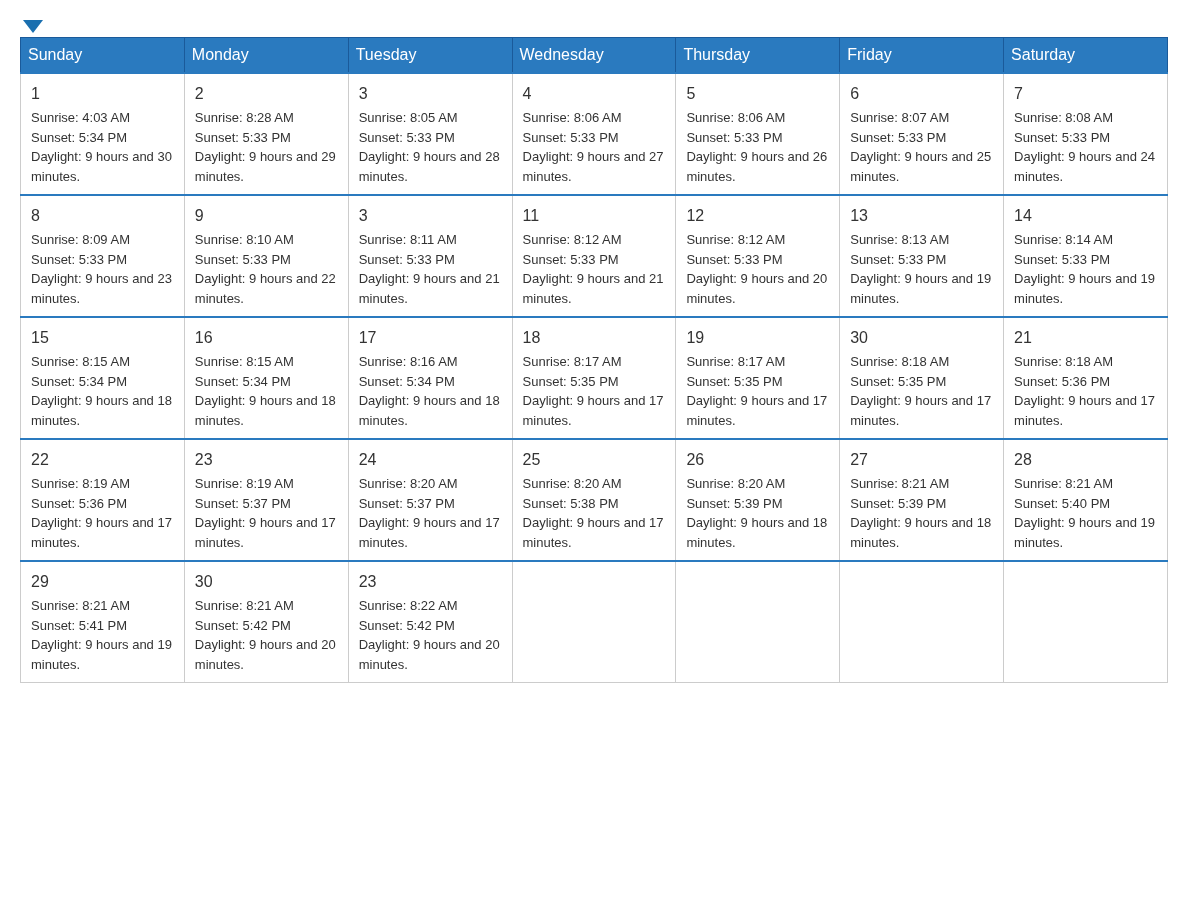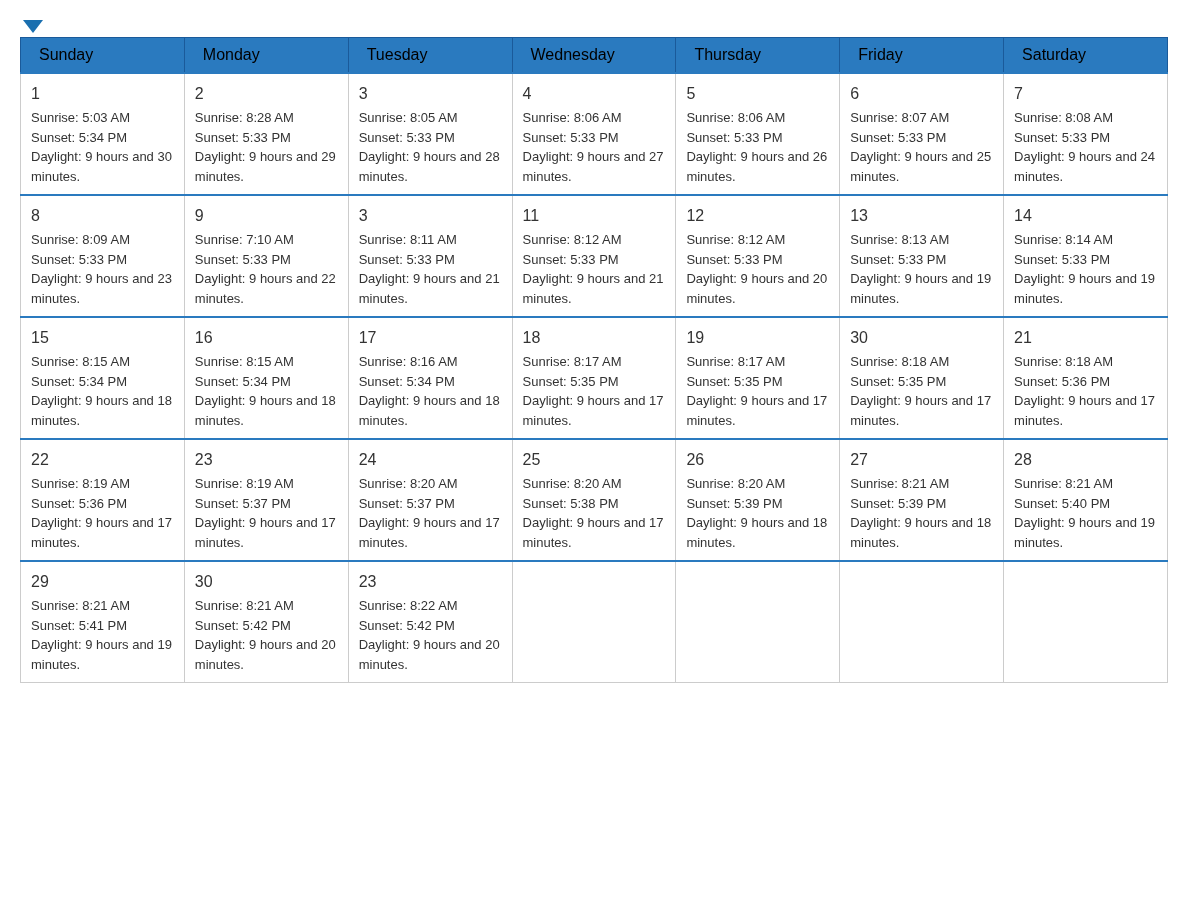--- a/index.html
+++ b/index.html
@@ -32,24 +32,24 @@
     }
     .calendar {
       width: 100%;
       border-collapse: collapse;
       margin-top: 10px;
     }
     .calendar thead tr {
       background-color: #2a7abf;
     }
     .calendar thead th {
-      color: #000000;
+      color: #ffffff;
       font-size: 16px;
       font-weight: normal;
-      padding: 8px 18px;
+      padding: 8px 7px;
       text-align: left;
       border: 1px solid #1a5a9a;
     }
     .calendar tbody td {
       vertical-align: top;
       padding: 8px 10px;
       border: 1px solid #ccc;
       border-top: 2px solid #2a7abf;
       width: 14.28%;
       font-size: 13px;
@@ -132,21 +132,21 @@
         <th>Wednesday</th>
         <th>Thursday</th>
         <th>Friday</th>
         <th>Saturday</th>
       </tr>
   </thead>
   <tbody>
   <tr>
         <td>
         <span class="day-number">1</span>
-        <span class="day-info">Sunrise: 5:03 AM</span><br>
+        <span class="day-info">Sunrise: 4:03 AM</span><br>
         <span class="day-info">Sunset: 5:34 PM</span><br>
         <span class="day-info">Daylight: 9 hours and 30 minutes.</span>
       </td>
         <td>
         <span class="day-number">2</span>
         <span class="day-info">Sunrise: 8:28 AM</span><br>
         <span class="day-info">Sunset: 5:33 PM</span><br>
         <span class="day-info">Daylight: 9 hours and 29 minutes.</span>
       </td>
         <td>
@@ -182,21 +182,21 @@
       </tr>
       <tr>
         <td>
         <span class="day-number">8</span>
         <span class="day-info">Sunrise: 8:09 AM</span><br>
         <span class="day-info">Sunset: 5:33 PM</span><br>
         <span class="day-info">Daylight: 9 hours and 23 minutes.</span>
       </td>
         <td>
         <span class="day-number">9</span>
-        <span class="day-info">Sunrise: 7:10 AM</span><br>
+        <span class="day-info">Sunrise: 8:10 AM</span><br>
         <span class="day-info">Sunset: 5:33 PM</span><br>
         <span class="day-info">Daylight: 9 hours and 22 minutes.</span>
       </td>
         <td>
         <span class="day-number">3</span>
         <span class="day-info">Sunrise: 8:11 AM</span><br>
         <span class="day-info">Sunset: 5:33 PM</span><br>
         <span class="day-info">Daylight: 9 hours and 21 minutes.</span>
       </td>
         <td>

